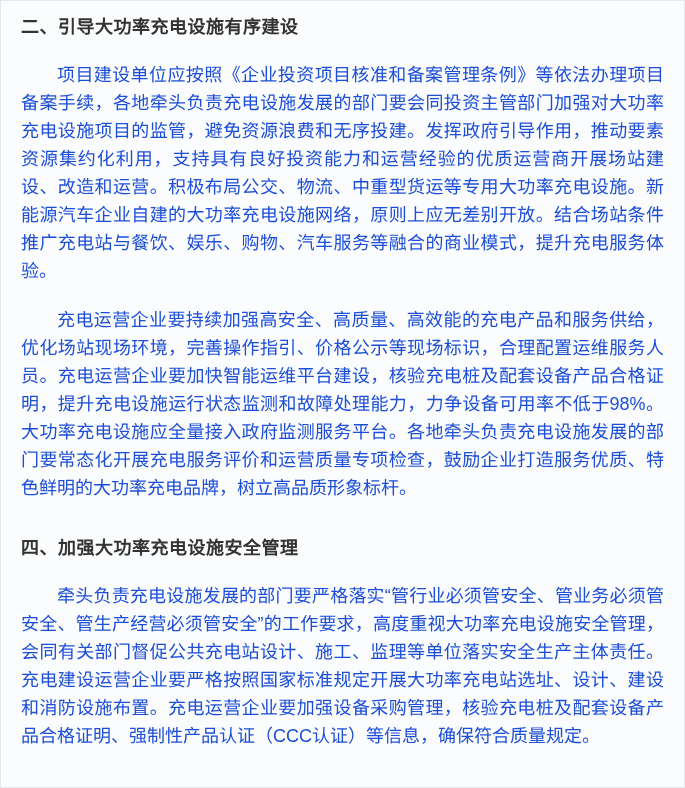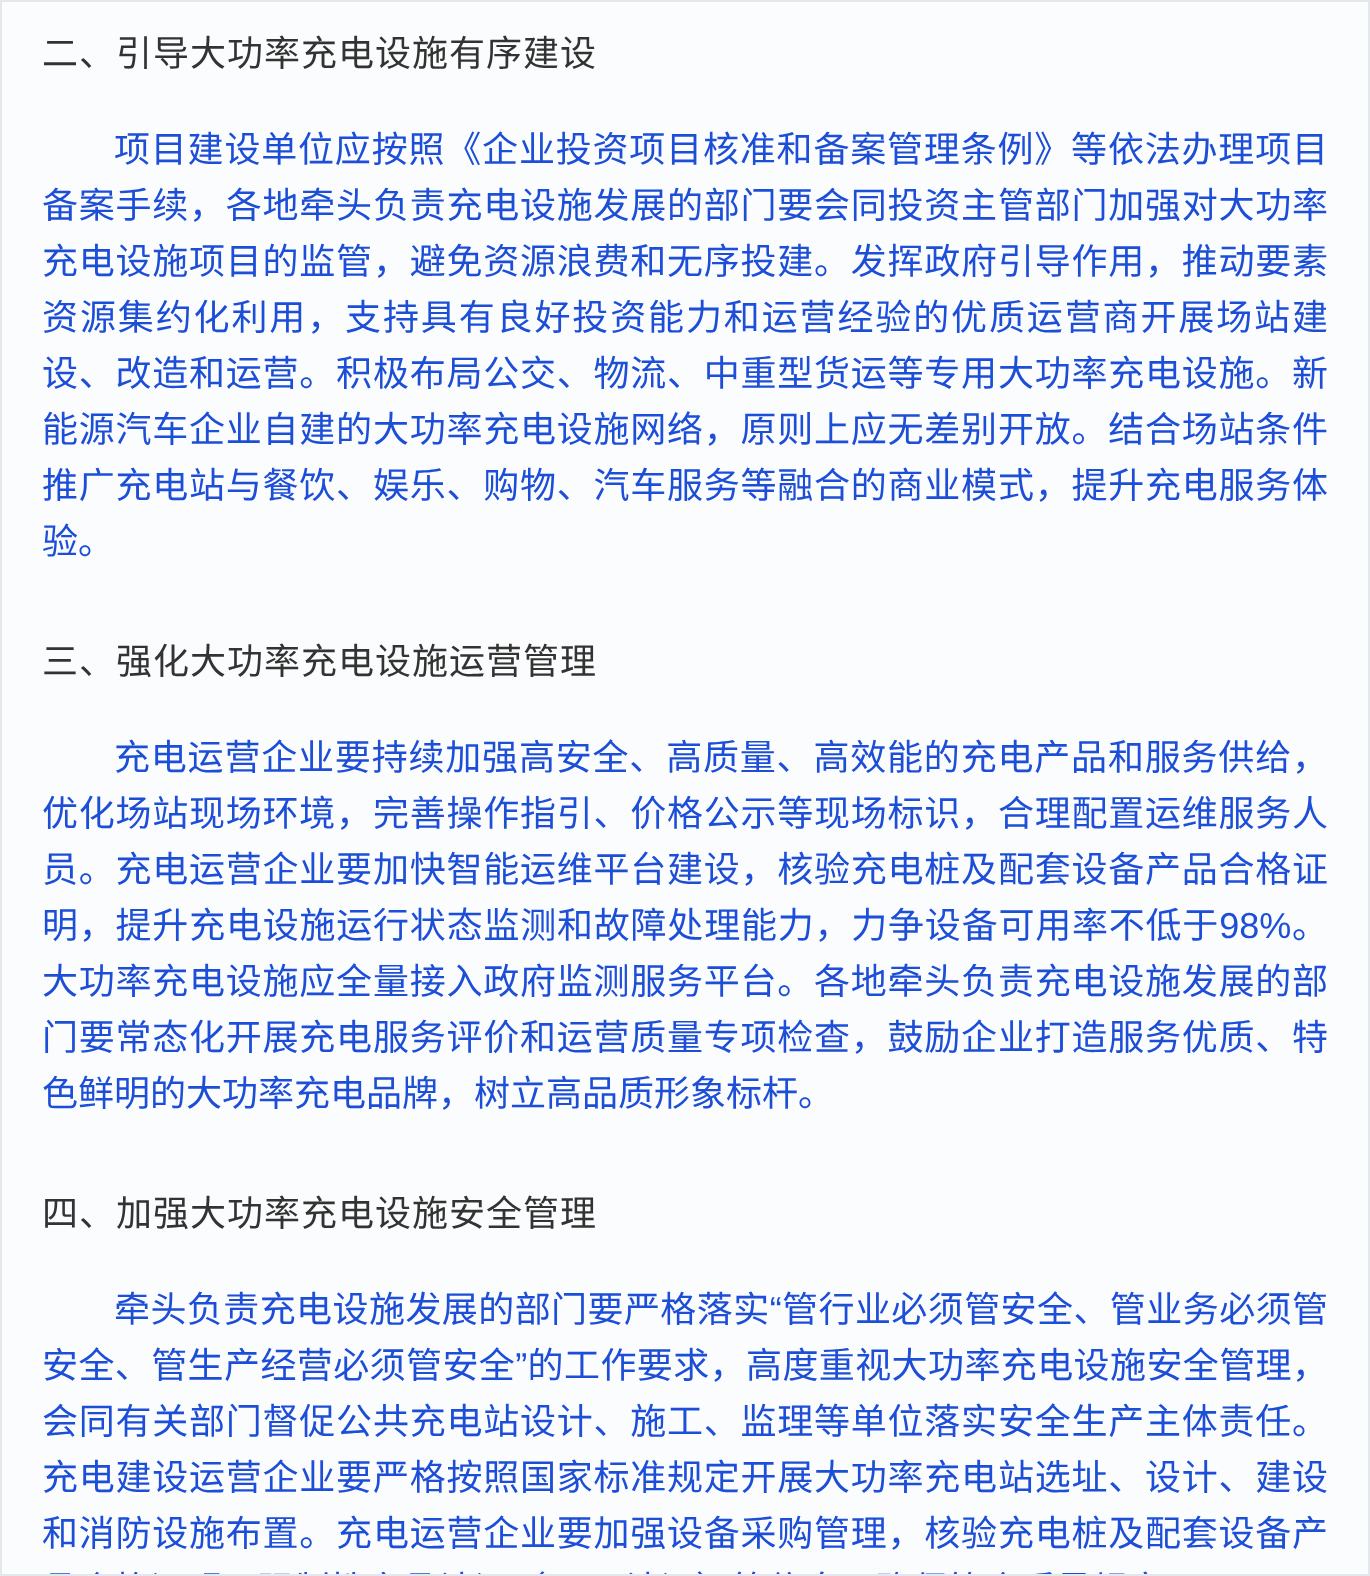--- a/index.html
+++ b/index.html
@@ -11,21 +11,21 @@
     border: 1px solid #e4e7eb;
     font-family: "Liberation Sans", "DejaVu Sans", sans-serif;
     overflow: hidden;
   }
   .doc {
     padding: 14px 20px 18px 20px;
   }
   .doc h2 {
     font-size: 18px;
     line-height: 25px;
-    font-weight: 400;
+    font-weight: 700;
     color: #333333;
     margin: 34px 0 0 0;
     letter-spacing: 0.5px;
   }
   .doc section:first-child h2 {
     margin-top: 0;
   }
   .doc p {
     font-size: 18px;
     line-height: 28px;
@@ -39,21 +39,20 @@
 </head>
 <body>
 
 <main class="doc">
   <section>
     <h2>二、引导大功率充电设施有序建设</h2>
     <p>项目建设单位应按照《企业投资项目核准和备案管理条例》等依法办理项目备案手续，各地牵头负责充电设施发展的部门要会同投资主管部门加强对大功率充电设施项目的监管，避免资源浪费和无序投建。发挥政府引导作用，推动要素资源集约化利用，支持具有良好投资能力和运营经验的优质运营商开展场站建设、改造和运营。积极布局公交、物流、中重型货运等专用大功率充电设施。新能源汽车企业自建的大功率充电设施网络，原则上应无差别开放。结合场站条件推广充电站与餐饮、娱乐、购物、汽车服务等融合的商业模式，提升充电服务体验。</p>
   </section>
 
   <section>
-    <h2>三、强化大功率充电设施运营管理</h2>
     <p>充电运营企业要持续加强高安全、高质量、高效能的充电产品和服务供给，优化场站现场环境，完善操作指引、价格公示等现场标识，合理配置运维服务人员。充电运营企业要加快智能运维平台建设，核验充电桩及配套设备产品合格证明，提升充电设施运行状态监测和故障处理能力，力争设备可用率不低于98%。大功率充电设施应全量接入政府监测服务平台。各地牵头负责充电设施发展的部门要常态化开展充电服务评价和运营质量专项检查，鼓励企业打造服务优质、特色鲜明的大功率充电品牌，树立高品质形象标杆。</p>
   </section>
 
   <section>
     <h2>四、加强大功率充电设施安全管理</h2>
     <p>牵头负责充电设施发展的部门要严格落实“管行业必须管安全、管业务必须管安全、管生产经营必须管安全”的工作要求，高度重视大功率充电设施安全管理，会同有关部门督促公共充电站设计、施工、监理等单位落实安全生产主体责任。充电建设运营企业要严格按照国家标准规定开展大功率充电站选址、设计、建设和消防设施布置。充电运营企业要加强设备采购管理，核验充电桩及配套设备产品合格证明、强制性产品认证（CCC认证）等信息，确保符合质量规定。</p>
   </section>
 </main>
 
 </body></html>

